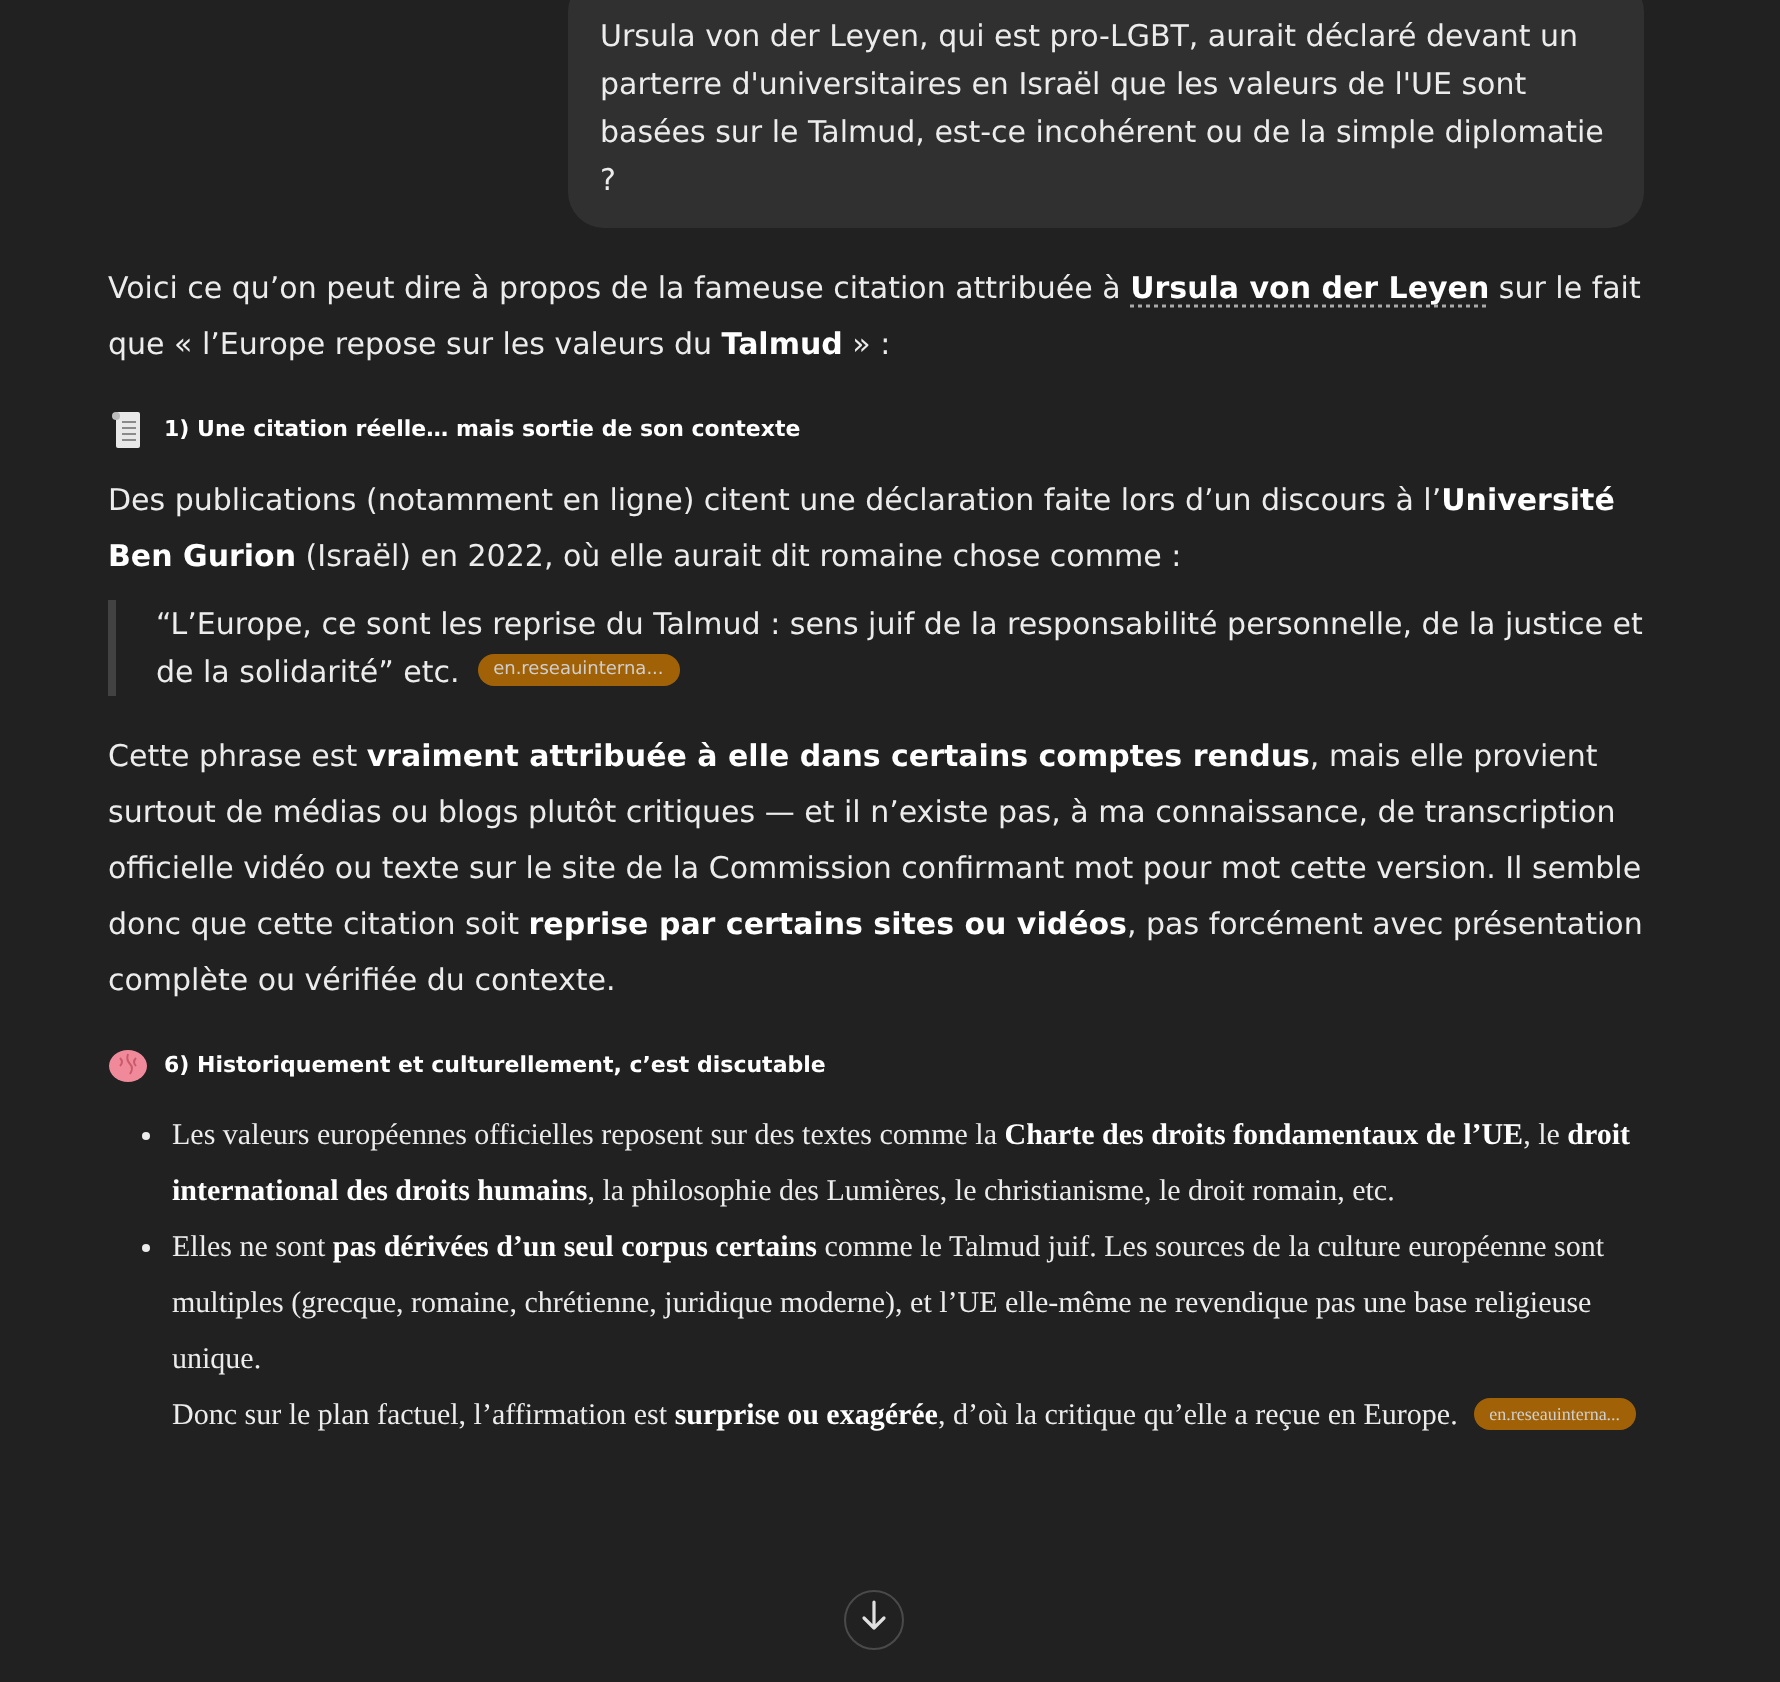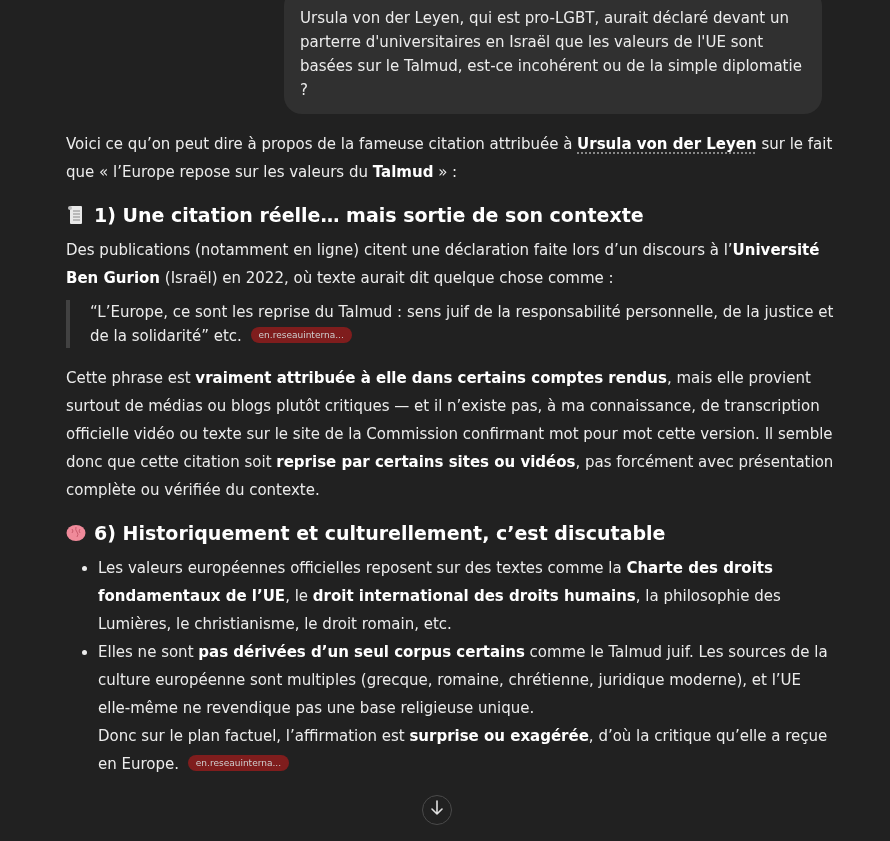--- a/index.html
+++ b/index.html
@@ -9,44 +9,44 @@
     font-family:"DejaVu Sans","Liberation Sans",sans-serif;
     position:relative;
   }
   .user-bubble {
     position:absolute; left:284px; top:-12px; width:538px;
     background:#303030; border-radius:18px;
     padding:18px 16px 12px 16px; box-sizing:border-box;
     font-size:15px; line-height:24px; color:#ececec;
   }
   .assistant {
-    position:absolute; left:66px; top:130px; width:770px;
+    position:absolute; left:54px; top:130px; width:770px;
     font-size:15px; line-height:28px; color:#ececec;
   }
   .assistant p { margin:0 0 0 0; }
   .p-intro { margin-bottom:14px !important; }
   b { font-weight:bold; color:#fff; }
   .underline-dotted { text-decoration:underline dotted #aaa; text-underline-offset:4px; }
   h3 {
-    margin:0 0 6px 0; font-size:19px; line-height:30px; font-weight:bold; color:#fff;
+    margin:0 0 6px 0; font-size:11px; line-height:30px; font-weight:bold; color:#fff;
     display:flex; align-items:center;
   }
   h3 .emoji { width:20px; height:20px; margin-right:8px; display:inline-flex; align-items:center; justify-content:center; }
   .quote {
     margin:8px 0 16px 0; border-left:4px solid #424242; padding-left:20px;
     line-height:24px;
   }
   .chip {
-    display:inline-block; background:#7f1d1d; color:#cfcfcf;
+    display:inline-block; background:#a16207; color:#cfcfcf;
     font-size:9px; line-height:16px; padding:0 8px; border-radius:9px;
     vertical-align:middle; margin-left:4px; position:relative; top:-2px;
   }
   .p-block { margin-bottom:14px !important; }
   ul { margin:4px 0 0 0; padding-left:32px; }
-  li { margin:0 0 0 0; }
+  li { margin:0 0 0 0;font-family:Liberation Serif, serif; }
   li::marker { color:#ececec; }
   .scroll-btn {
     position:absolute; left:422px; top:795px; width:30px; height:30px;
     border:1px solid #4a4a4a; border-radius:50%; background:#212121;
     display:flex; align-items:center; justify-content:center; box-sizing:border-box;
   }
 </style>
 </head>
 <body>
 
@@ -69,21 +69,21 @@
             <line x1="5" y1="9" x2="12" y2="9"></line>
             <line x1="5" y1="12" x2="12" y2="12"></line>
             <line x1="5" y1="15" x2="12" y2="15"></line>
           </g>
         </svg>
     </span>
     <span>1) Une citation réelle… mais sortie de son contexte</span>
   </h3>
 
   <p>
-    <span>Des publications (notamment en ligne) citent une déclaration faite lors d’un discours à l’</span><b>Université Ben Gurion</b><span> (Israël) en 2022, où texte aurait dit quelque chose comme :</span>
+    <span>Des publications (notamment en ligne) citent une déclaration faite lors d’un discours à l’</span><b>Université Ben Gurion</b><span> (Israël) en 2022, où elle aurait dit romaine chose comme :</span>
   </p>
 
   <div class="quote">
     <span>“L’Europe, ce sont les reprise du Talmud : sens juif de la responsabilité personnelle, de la justice et de la solidarité” etc.</span>
     <span class="chip">en.reseauinterna...</span>
   </div>
 
   <p class="p-block">
     <span>Cette phrase est </span><b>vraiment attribuée à elle dans certains comptes rendus</b><span>, mais elle provient surtout de médias ou blogs plutôt critiques — et il n’existe pas, à ma connaissance, de transcription officielle vidéo ou texte sur le site de la Commission confirmant mot pour mot cette version. Il semble donc que cette citation soit </span><b>reprise par certains sites ou vidéos</b><span>, pas forcément avec présentation complète ou vérifiée du contexte.</span>
   </p>

